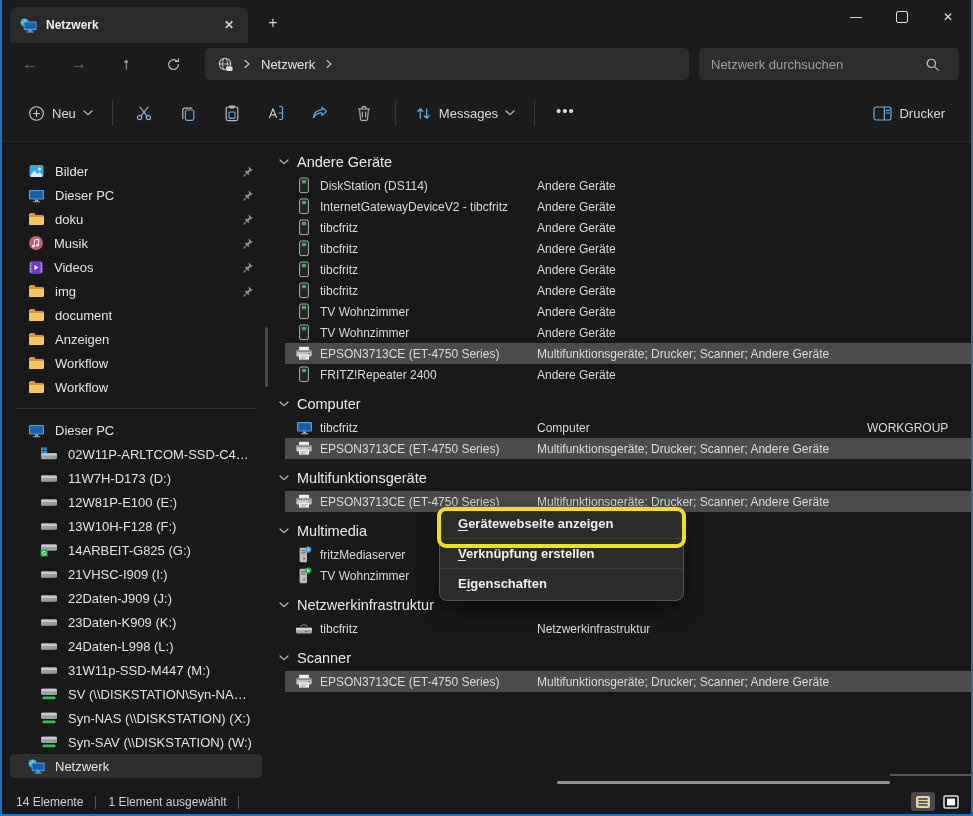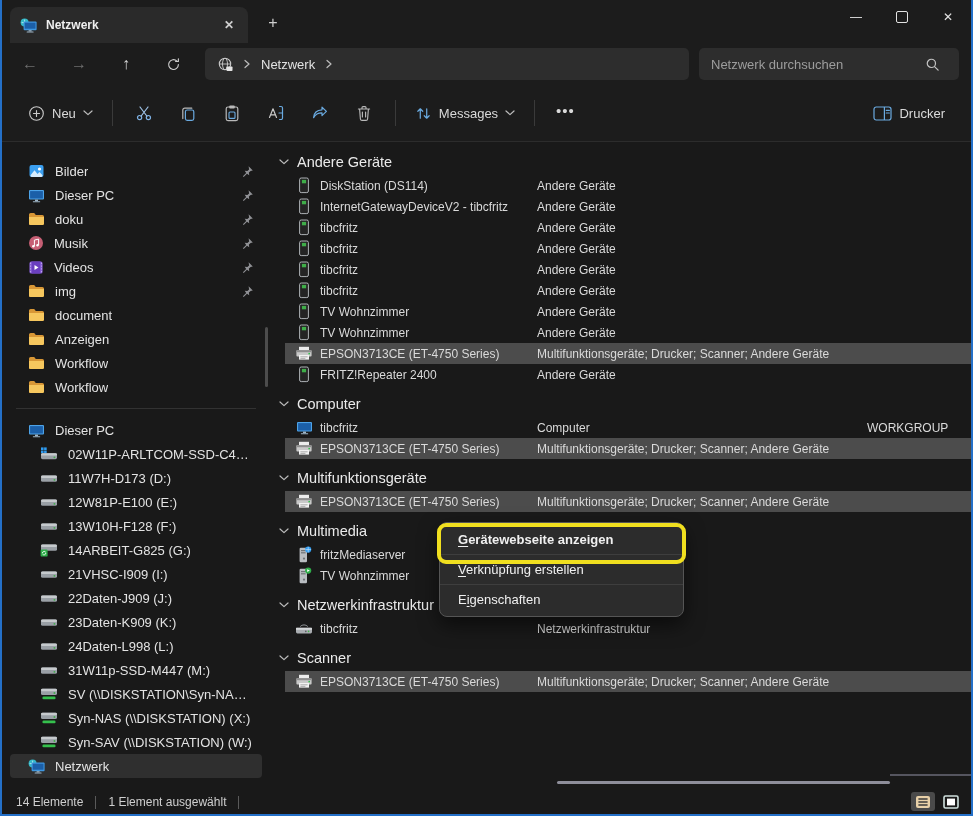--- a/index.html
+++ b/index.html
@@ -70,22 +70,22 @@
   .cell-name{width:219px;display:flex;align-items:center;gap:7px;overflow:hidden;flex:none;}
   .cell-name .ic{flex:none;width:18px;display:flex;justify-content:center;}
   .cell-cat{width:316px;padding-left:8px;overflow:hidden;flex:none;box-sizing:border-box;}
   .cell-grp{flex:1;padding-left:7px;overflow:hidden;}
 
   .hthumb{position:absolute;left:287px;top:638px;width:333px;height:3px;background:#8e8e9a;border-radius:2px;}
   .htrack{position:absolute;left:620px;top:631px;width:170px;height:2px;background:#55555f;}
 
   
   .ctxmenu{position:absolute;left:437px;top:506px;width:245px;background:#2c2c2c;border:1px solid #555;
-    border-radius:8px;box-shadow:0 8px 20px rgba(0,0,0,.55);padding:2px 0;box-sizing:border-box;z-index:10;margin-top:16px;}
-  .menu-item{padding:7px 18px;font-size:13px;color:#f0f0f0;position:relative;}
+    border-radius:8px;box-shadow:0 8px 20px rgba(0,0,0,.55);padding:2px 0;box-sizing:border-box;z-index:10;}
+  .menu-item{padding:7px 18px;font-size:13px;color:#f0f0f0;position:relative;font-weight:bold;}
   .menu-item.bold{font-weight:bold;}
   .menu-sep{height:1px;background:#3e3e3e;}
   .menu-item u{text-underline-offset:2px;}
   .yellow-box{position:absolute;left:-3px;right:-3px;top:-2px;height:33px;border:4px solid #f0df1f;
     border-radius:9px;pointer-events:none;z-index:11;}
 
   
   .statusbar{position:absolute;left:0;bottom:0;right:0;height:24px;background:#191919;display:flex;align-items:center;
     gap:12px;padding-left:14px;font-size:12px;color:#cfcfcf;}
   .sdiv{width:1px;height:13px;background:#5a5a5a;}

